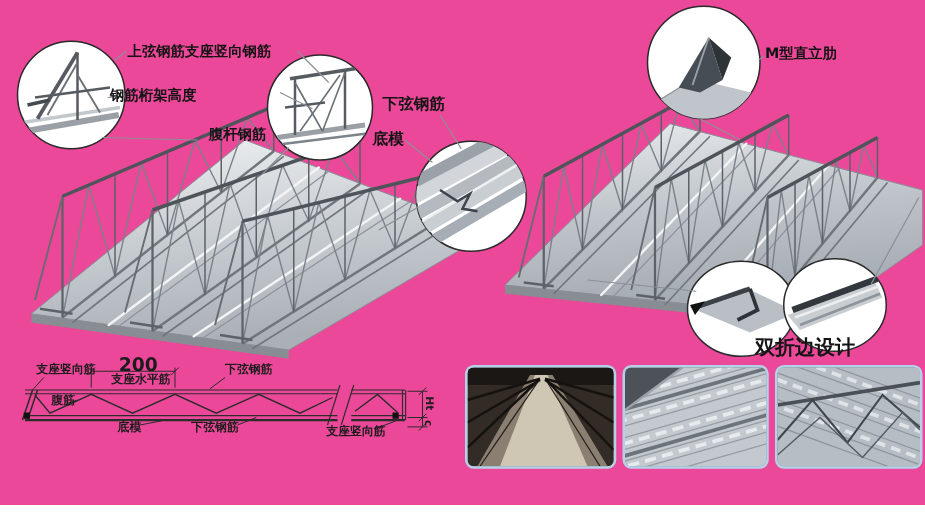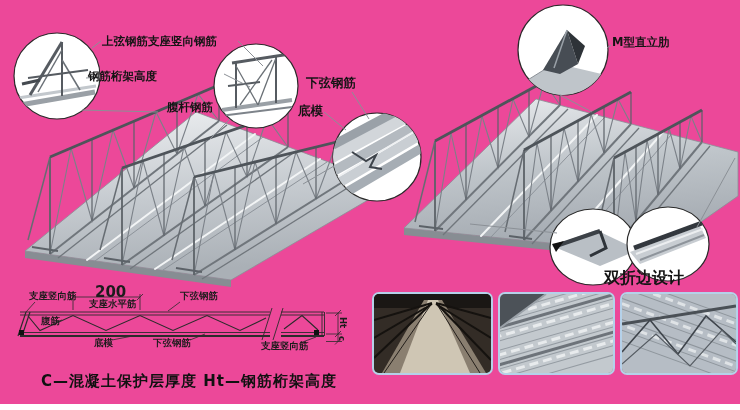--- a/index.html
+++ b/index.html
@@ -322,21 +322,20 @@
   <div class="dlbl" style="left:95px;top:285px;font-size:15px;">200</div>
   <div class="dlbl" style="left:89px;top:299px;">支座水平筋</div>
   <div class="dlbl" style="left:180px;top:291px;">下弦钢筋</div>
   <div class="dlbl" style="left:41px;top:316px;">腹筋</div>
   <div class="dlbl" style="left:94px;top:338px;">底模</div>
   <div class="dlbl" style="left:153px;top:338px;">下弦钢筋</div>
   <div class="dlbl" style="left:261px;top:341px;">支座竖向筋</div>
   <div class="dlbl dlbl-rot" style="left:347px;top:317px;">Ht</div>
   <div class="dlbl dlbl-rot" style="left:346px;top:336px;">c</div>
 
-  <div class="caption caption-left">C—混凝土保护层厚度  Ht—钢筋桁架高度</div>
 
   <div class="photo" id="photo-1">
     <svg width="117" height="79" viewBox="0 0 117 79">
       <rect width="117" height="79" fill="#332c26"></rect>
       <rect width="117" height="14" fill="#1a1714"></rect>
       <polygon points="50,6 68,6 112,79 8,79" fill="#8a7f70"></polygon>
       <polygon points="54,6 64,6 96,79 26,79" fill="#cfc6b4"></polygon>
       <g stroke="#15120f" stroke-width="2">
         <line x1="0" y1="26" x2="58" y2="9"></line>
         <line x1="0" y1="44" x2="58" y2="10"></line>

